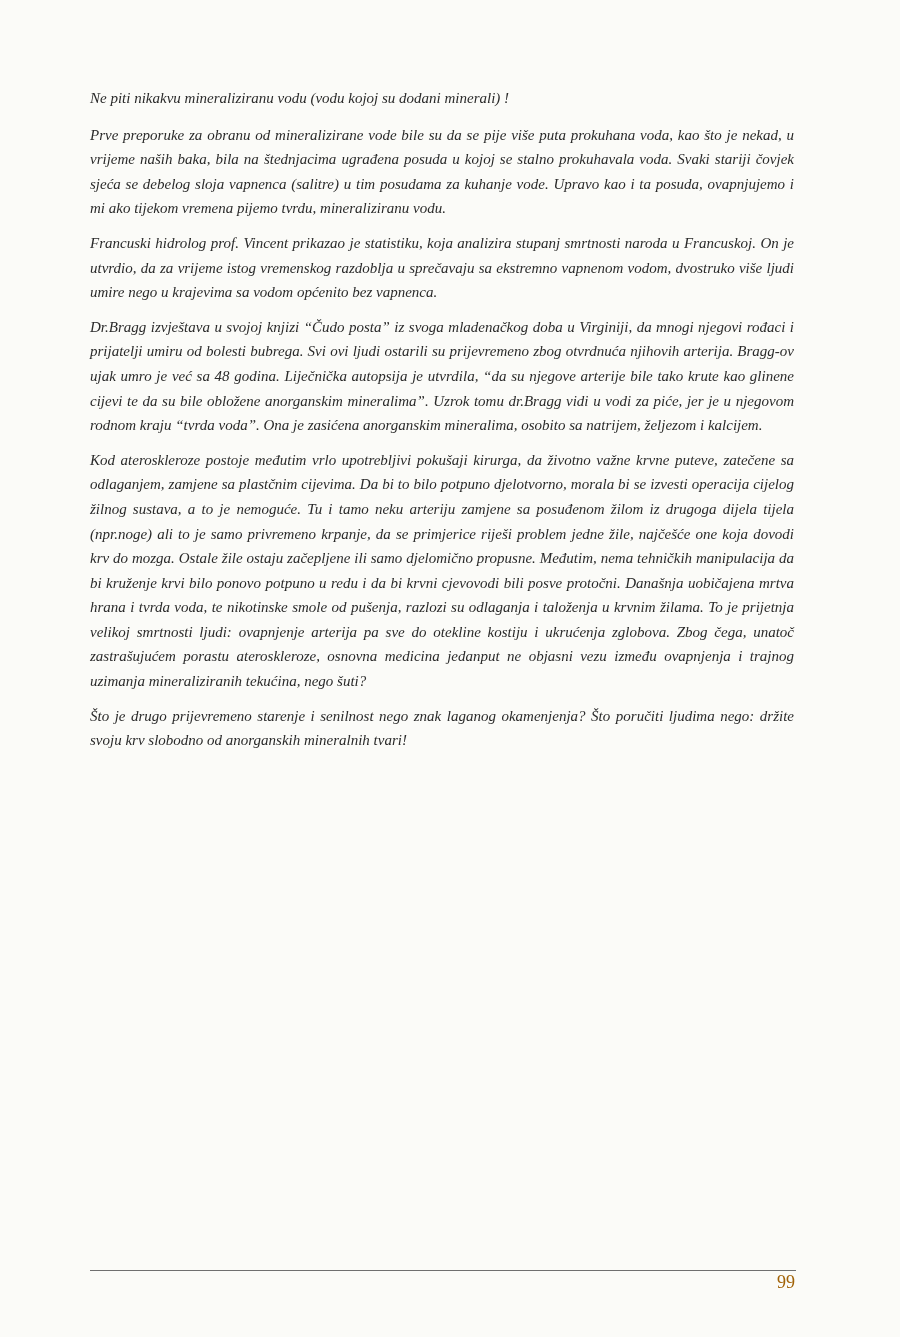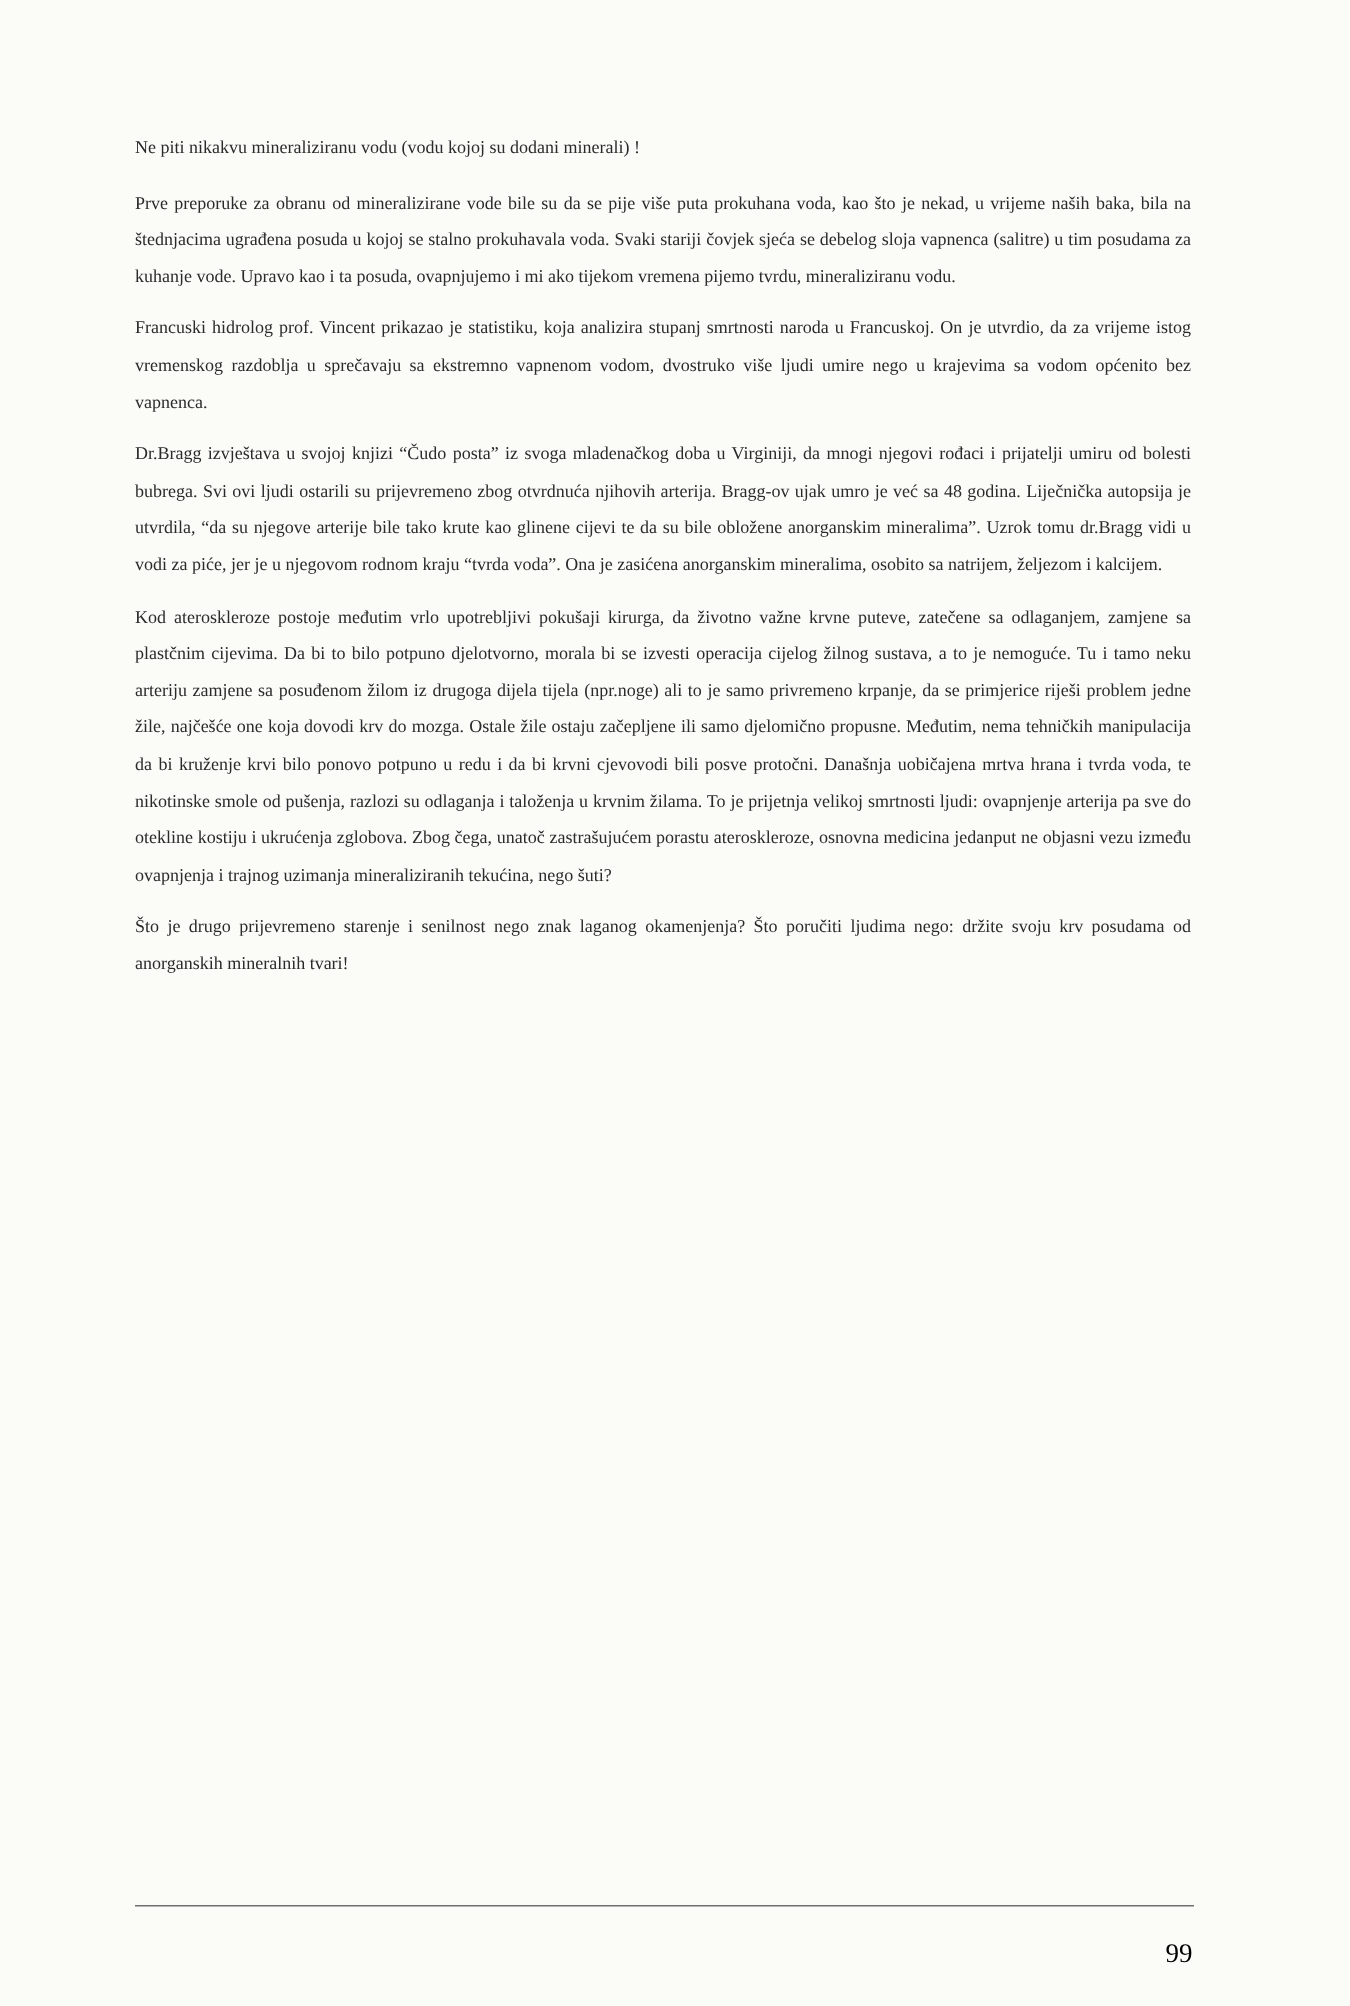--- a/index.html
+++ b/index.html
@@ -5,41 +5,41 @@
   html, body { margin: 0; padding: 0; }
   body {
     width: 900px; height: 1337px; overflow: hidden;
     background: #fbfbf8;
     font-family: "Liberation Serif", "DejaVu Serif", serif;
     color: #2a2a2a;
   }
   .page { position: relative; width: 900px; height: 1337px; }
   .text-block {
     position: absolute; left: 90px; top: 86px; width: 704px;
-    font-size: 12px; line-height: 24.6px;
-    text-align: justify; hyphens: manual;
+    font-size: 15px; line-height: 24.6px;
+    text-align: justify; hyphens: manual; font-style: italic;
   }
   .text-block p { margin: 0 0 10px 0; }
   .text-block p.first { margin-bottom: 12px; }
   .rule {
     position: absolute; left: 90px; top: 1270px; width: 706px; height: 1px;
     background: #6f6f6f;
   }
   .page-number {
     position: absolute; right: 105px; top: 1272px;
-    font-size: 18px; color: #000000; margin-top: 20px;
+    font-size: 18px; color: #a16207;
   }
 </style>
 </head>
 <body>
 
 <div class="page">
   <div class="text-block">
     <p class="first">Ne piti nikakvu mineraliziranu vodu (vodu kojoj su dodani minerali) !</p>
     <p>Prve preporuke za obranu od mineralizirane vode bile su da se pije više puta prokuhana voda, kao što je nekad, u vrijeme naših baka, bila na štednjacima ugrađena posuda u kojoj se stalno prokuhavala voda. Svaki stariji čovjek sjeća se debelog sloja vapnenca (salitre) u tim posudama za kuhanje vode. Upravo kao i ta posuda, ovapnjujemo i mi ako tijekom vremena pijemo tvrdu, minera­liziranu vodu.</p>
     <p> Francuski hidrolog prof. Vincent prikazao je statistiku, koja analizira stupanj smrtnosti naroda u Francuskoj. On je utvrdio, da za vrijeme istog vremenskog razdoblja u sprečavaju sa ekstremno vapnenom vodom, dvostruko više ljudi umire nego u krajevima sa vodom općenito bez vapnenca.</p>
     <p>Dr.Bragg izvještava u svojoj knjizi “Čudo posta” iz svoga mladenačkog doba u Virginiji, da mnogi njegovi rođaci i prijatelji umiru od bolesti bubrega. Svi ovi ljudi ostarili su prijevremeno zbog otvrdnuća njihovih arterija. Bragg-ov ujak umro je već sa 48 godina. Liječnička autopsija je utvrdila, “da su njegove arterije bile tako krute kao glinene cijevi te da su bile obložene anorganskim mineralima”. Uzrok tomu dr.Bragg vidi u vodi za piće, jer je u njegovom rod­nom kraju “tvrda voda”. Ona je zasićena anorganskim mineralima, osobito sa natrijem, željezom i kalcijem.</p>
     <p>Kod ateroskleroze postoje međutim vrlo upotrebljivi pokušaji kirurga, da ži­votno važne krvne puteve, zatečene sa odlaganjem, zamjene sa plastčnim cije­vima. Da bi to bilo potpuno djelotvorno, morala bi se izvesti operacija cijelog žilnog sustava, a to je nemoguće. Tu i tamo neku arteriju zamjene sa posuđe­nom žilom iz drugoga dijela tijela (npr.noge) ali to je samo privremeno krpa­nje, da se primjerice riješi problem jedne žile, najčešće one koja dovodi krv do mozga. Ostale žile ostaju začepljene ili samo djelomično propusne. Međutim, nema tehničkih manipulacija da bi kruženje krvi bilo  ponovo potpuno u redu i da bi krvni cjevovodi bili posve protočni. Današnja uobičajena mrtva hrana i tvrda voda, te nikotinske smole od pušenja, razlozi su odlaganja i taloženja u krvnim žilama. To je prijetnja velikoj smrtnosti ljudi: ovapnjenje arterija pa sve do otekline kostiju i ukrućenja zglobova. Zbog čega, unatoč zastrašujućem porastu ateroskleroze, osnovna medicina jedanput ne objasni vezu između ovap­njenja i trajnog uzimanja mineraliziranih tekućina, nego šuti?</p>
-    <p>Što je drugo prijevremeno starenje i senilnost nego znak laganog okamenjenja? Što poručiti ljudima nego: držite svoju krv posudama od anorganskih mineralnih tvari!</p>
+    <p>Što je drugo prijevremeno starenje i senilnost nego znak laganog okamenjenja? Što poručiti ljudima nego: držite svoju krv slobodno od anorganskih mineralnih tvari!</p>
   </div>
   <div class="rule"></div>
   <div class="page-number">99</div>
 </div>
 
 </body></html>

